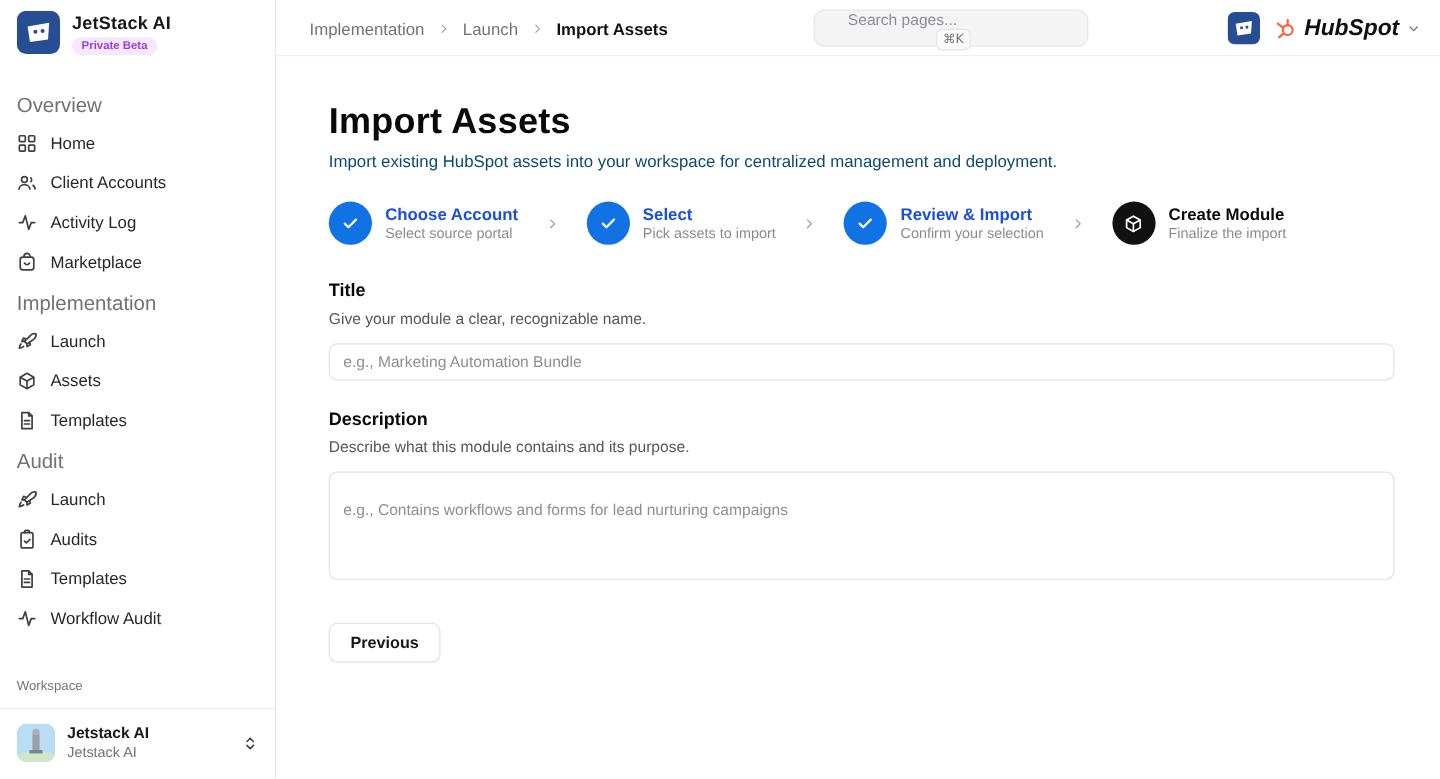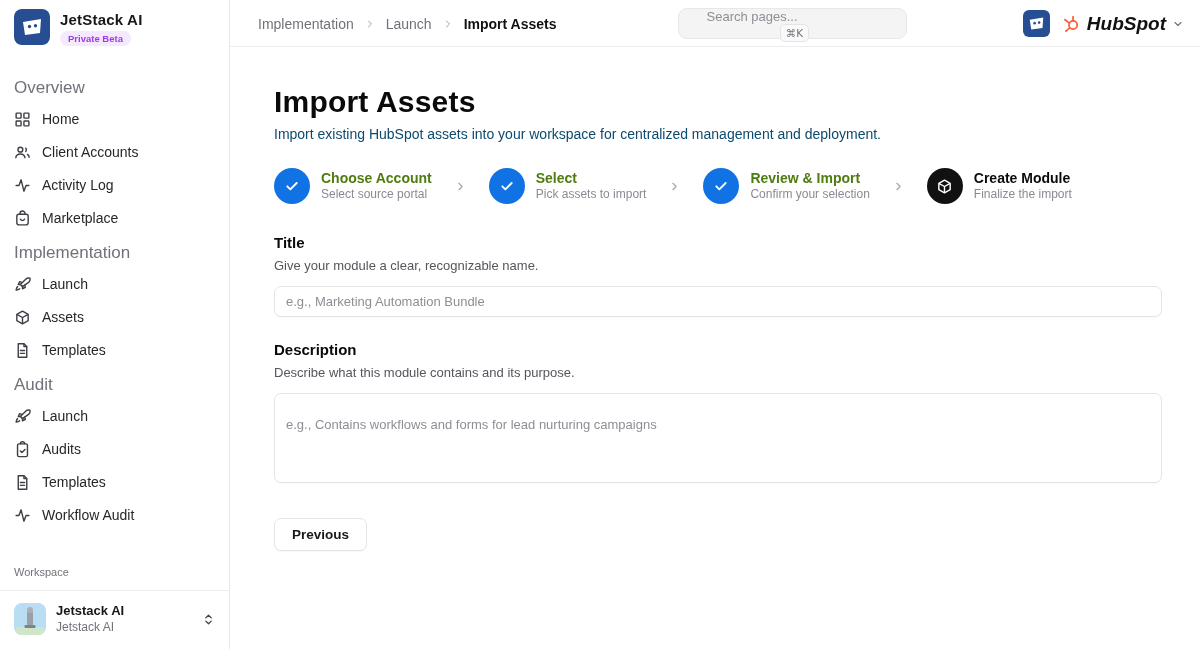--- a/index.html
+++ b/index.html
@@ -55,21 +55,21 @@
   .content { width:888px; }
   .page-title { font-size:30px; font-weight:800; letter-spacing:.2px; color:#0a0a0a; }
   .page-subtitle { margin-top:7px; font-size:14px; color:#0c4a6e; }
 
   .stepper { display:flex; align-items:center; margin-top:26px; }
   .step { display:flex; align-items:center; gap:11px; }
   .step-circle { width:36px; height:36px; border-radius:50%; display:flex;
     align-items:center; justify-content:center; }
   .step-circle.done { background:#1172e4; }
   .step-circle.current { background:#111111; }
-  .step-title { font-size:14px; font-weight:700; color:#4d7c0f; line-height:1.3; }
+  .step-title { font-size:14px; font-weight:700; color:#1d4ed8; line-height:1.3; }
   .step.current .step-title { color:#0a0a0a; }
   .step-sub { font-size:12px; color:#8a8a93; line-height:1.3; }
   .step-sep { margin:0 22px; display:flex; align-items:center; }
   .step-sep svg { width:13px; height:13px; stroke:#a1a1aa; }
 
   .field { margin-top:30px; }
   .field-label { font-size:15px; font-weight:700; color:#0a0a0a; }
   .field-help { margin-top:7px; font-size:13px; color:#55555d; }
   .text-input { margin-top:13px; width:888px; height:31px; border:1px solid #e4e4e7;
     border-radius:7px; padding:0 11px; font-size:13px; color:#0c4a6e; outline:none;

